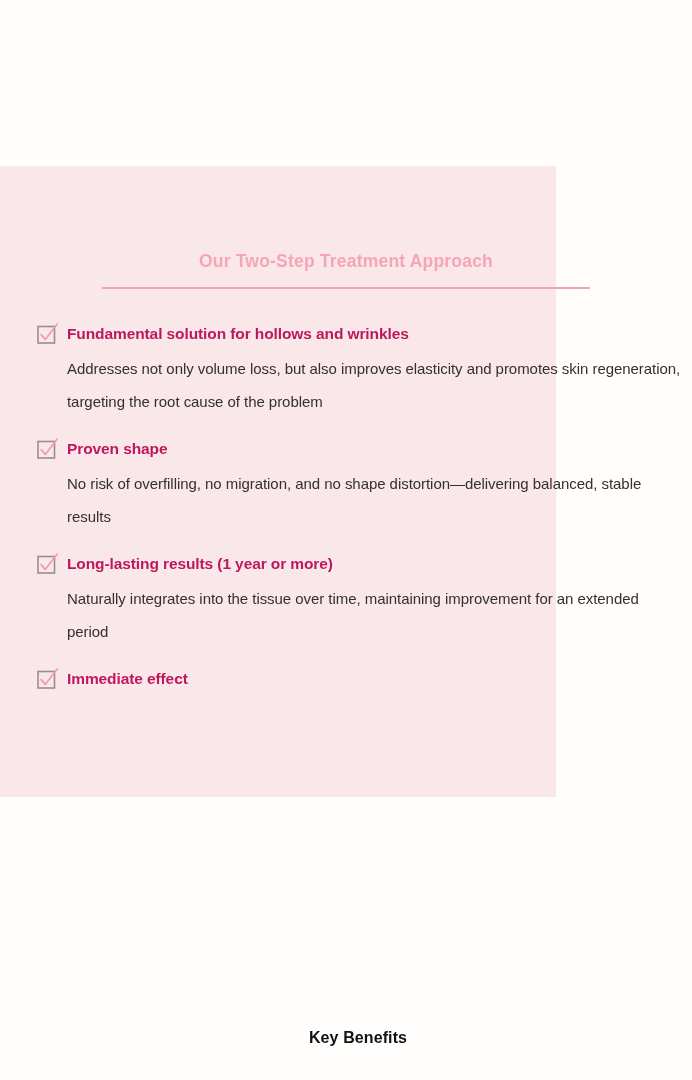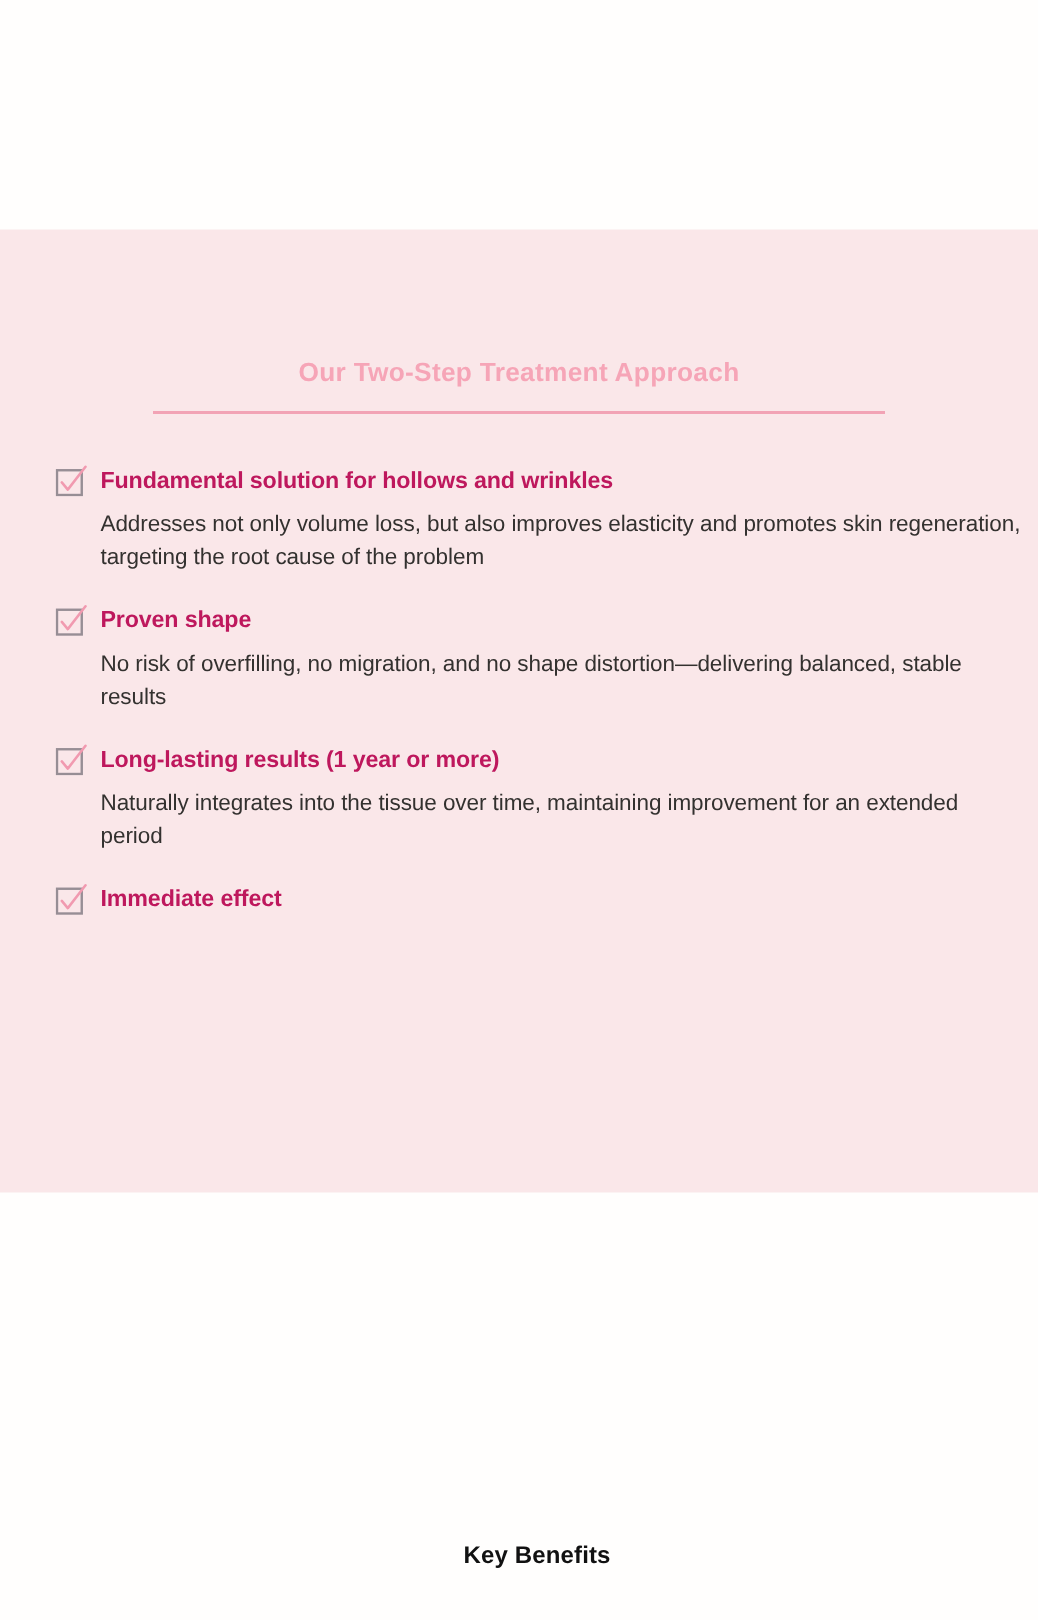--- a/index.html
+++ b/index.html
@@ -28,22 +28,22 @@
     top: 0;
     width: 692px;
     height: 155px;
     background: #fffefd;
   }
 
   
   .pink-panel {
     position: absolute;
     left: 0;
-    top: 153px;
-    width: 692px;
+    top: 166px;
+    width: 556px;
     height: 642px;
     background: #fae7e9;
     box-sizing: border-box;
   }
 
   .panel-title {
     position: absolute;
     left: 0;
     top: 85px;
     width: 692px;
@@ -93,21 +93,21 @@
     color: #be185d;
     line-height: 23px;
     letter-spacing: -0.1px;
     margin: 0 0 7px 0;
   }
 
   .benefit-desc {
     font-size: 15px;
     font-weight: normal;
     color: #33312f;
-    line-height: 22px;
+    line-height: 33px;
     letter-spacing: -0.05px;
     margin: 0;
     max-width: 615px;
   }
 
   
   .bottom-spacer {
     position: absolute;
     left: 0;
     top: 797px;

